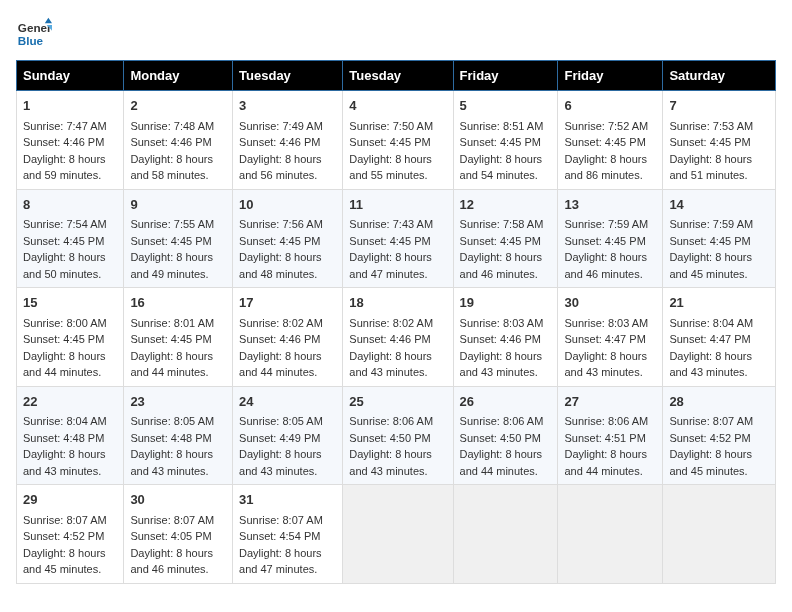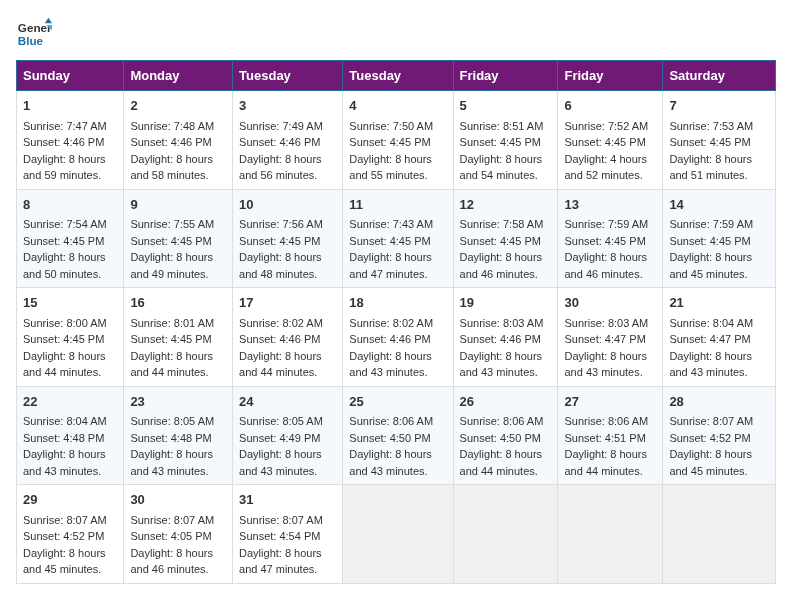--- a/index.html
+++ b/index.html
@@ -37,21 +37,21 @@
       font-size: 16px;
       color: #555;
       margin-top: 2px;
     }
     table {
       width: 100%;
       border-collapse: collapse;
       font-size: 11px;
     }
     thead tr {
-      background-color: #701a75;
+      background-color: #000000;
       color: #fff;
     }
     thead th {
       padding: 7px 6px;
       text-align: left;
       font-size: 13px;
       font-weight: bold;
       border: 1px solid #2d6aa0;
     }
     tbody tr {
@@ -111,21 +111,21 @@
         <th>Saturday</th>
       </tr>
   </thead>
   <tbody id="calendar-body">
   <tr>
         <td><span class="day-num">1</span><span>Sunrise: 7:47 AM</span><br><span>Sunset: 4:46 PM</span><br><span>Daylight: 8 hours and 59 minutes.</span></td>
         <td><span class="day-num">2</span><span>Sunrise: 7:48 AM</span><br><span>Sunset: 4:46 PM</span><br><span>Daylight: 8 hours and 58 minutes.</span></td>
         <td><span class="day-num">3</span><span>Sunrise: 7:49 AM</span><br><span>Sunset: 4:46 PM</span><br><span>Daylight: 8 hours and 56 minutes.</span></td>
         <td><span class="day-num">4</span><span>Sunrise: 7:50 AM</span><br><span>Sunset: 4:45 PM</span><br><span>Daylight: 8 hours and 55 minutes.</span></td>
         <td><span class="day-num">5</span><span>Sunrise: 8:51 AM</span><br><span>Sunset: 4:45 PM</span><br><span>Daylight: 8 hours and 54 minutes.</span></td>
-        <td><span class="day-num">6</span><span>Sunrise: 7:52 AM</span><br><span>Sunset: 4:45 PM</span><br><span>Daylight: 4 hours and 52 minutes.</span></td>
+        <td><span class="day-num">6</span><span>Sunrise: 7:52 AM</span><br><span>Sunset: 4:45 PM</span><br><span>Daylight: 8 hours and 86 minutes.</span></td>
         <td><span class="day-num">7</span><span>Sunrise: 7:53 AM</span><br><span>Sunset: 4:45 PM</span><br><span>Daylight: 8 hours and 51 minutes.</span></td>
       </tr>
       <tr>
         <td><span class="day-num">8</span><span>Sunrise: 7:54 AM</span><br><span>Sunset: 4:45 PM</span><br><span>Daylight: 8 hours and 50 minutes.</span></td>
         <td><span class="day-num">9</span><span>Sunrise: 7:55 AM</span><br><span>Sunset: 4:45 PM</span><br><span>Daylight: 8 hours and 49 minutes.</span></td>
         <td><span class="day-num">10</span><span>Sunrise: 7:56 AM</span><br><span>Sunset: 4:45 PM</span><br><span>Daylight: 8 hours and 48 minutes.</span></td>
         <td><span class="day-num">11</span><span>Sunrise: 7:43 AM</span><br><span>Sunset: 4:45 PM</span><br><span>Daylight: 8 hours and 47 minutes.</span></td>
         <td><span class="day-num">12</span><span>Sunrise: 7:58 AM</span><br><span>Sunset: 4:45 PM</span><br><span>Daylight: 8 hours and 46 minutes.</span></td>
         <td><span class="day-num">13</span><span>Sunrise: 7:59 AM</span><br><span>Sunset: 4:45 PM</span><br><span>Daylight: 8 hours and 46 minutes.</span></td>
         <td><span class="day-num">14</span><span>Sunrise: 7:59 AM</span><br><span>Sunset: 4:45 PM</span><br><span>Daylight: 8 hours and 45 minutes.</span></td>

